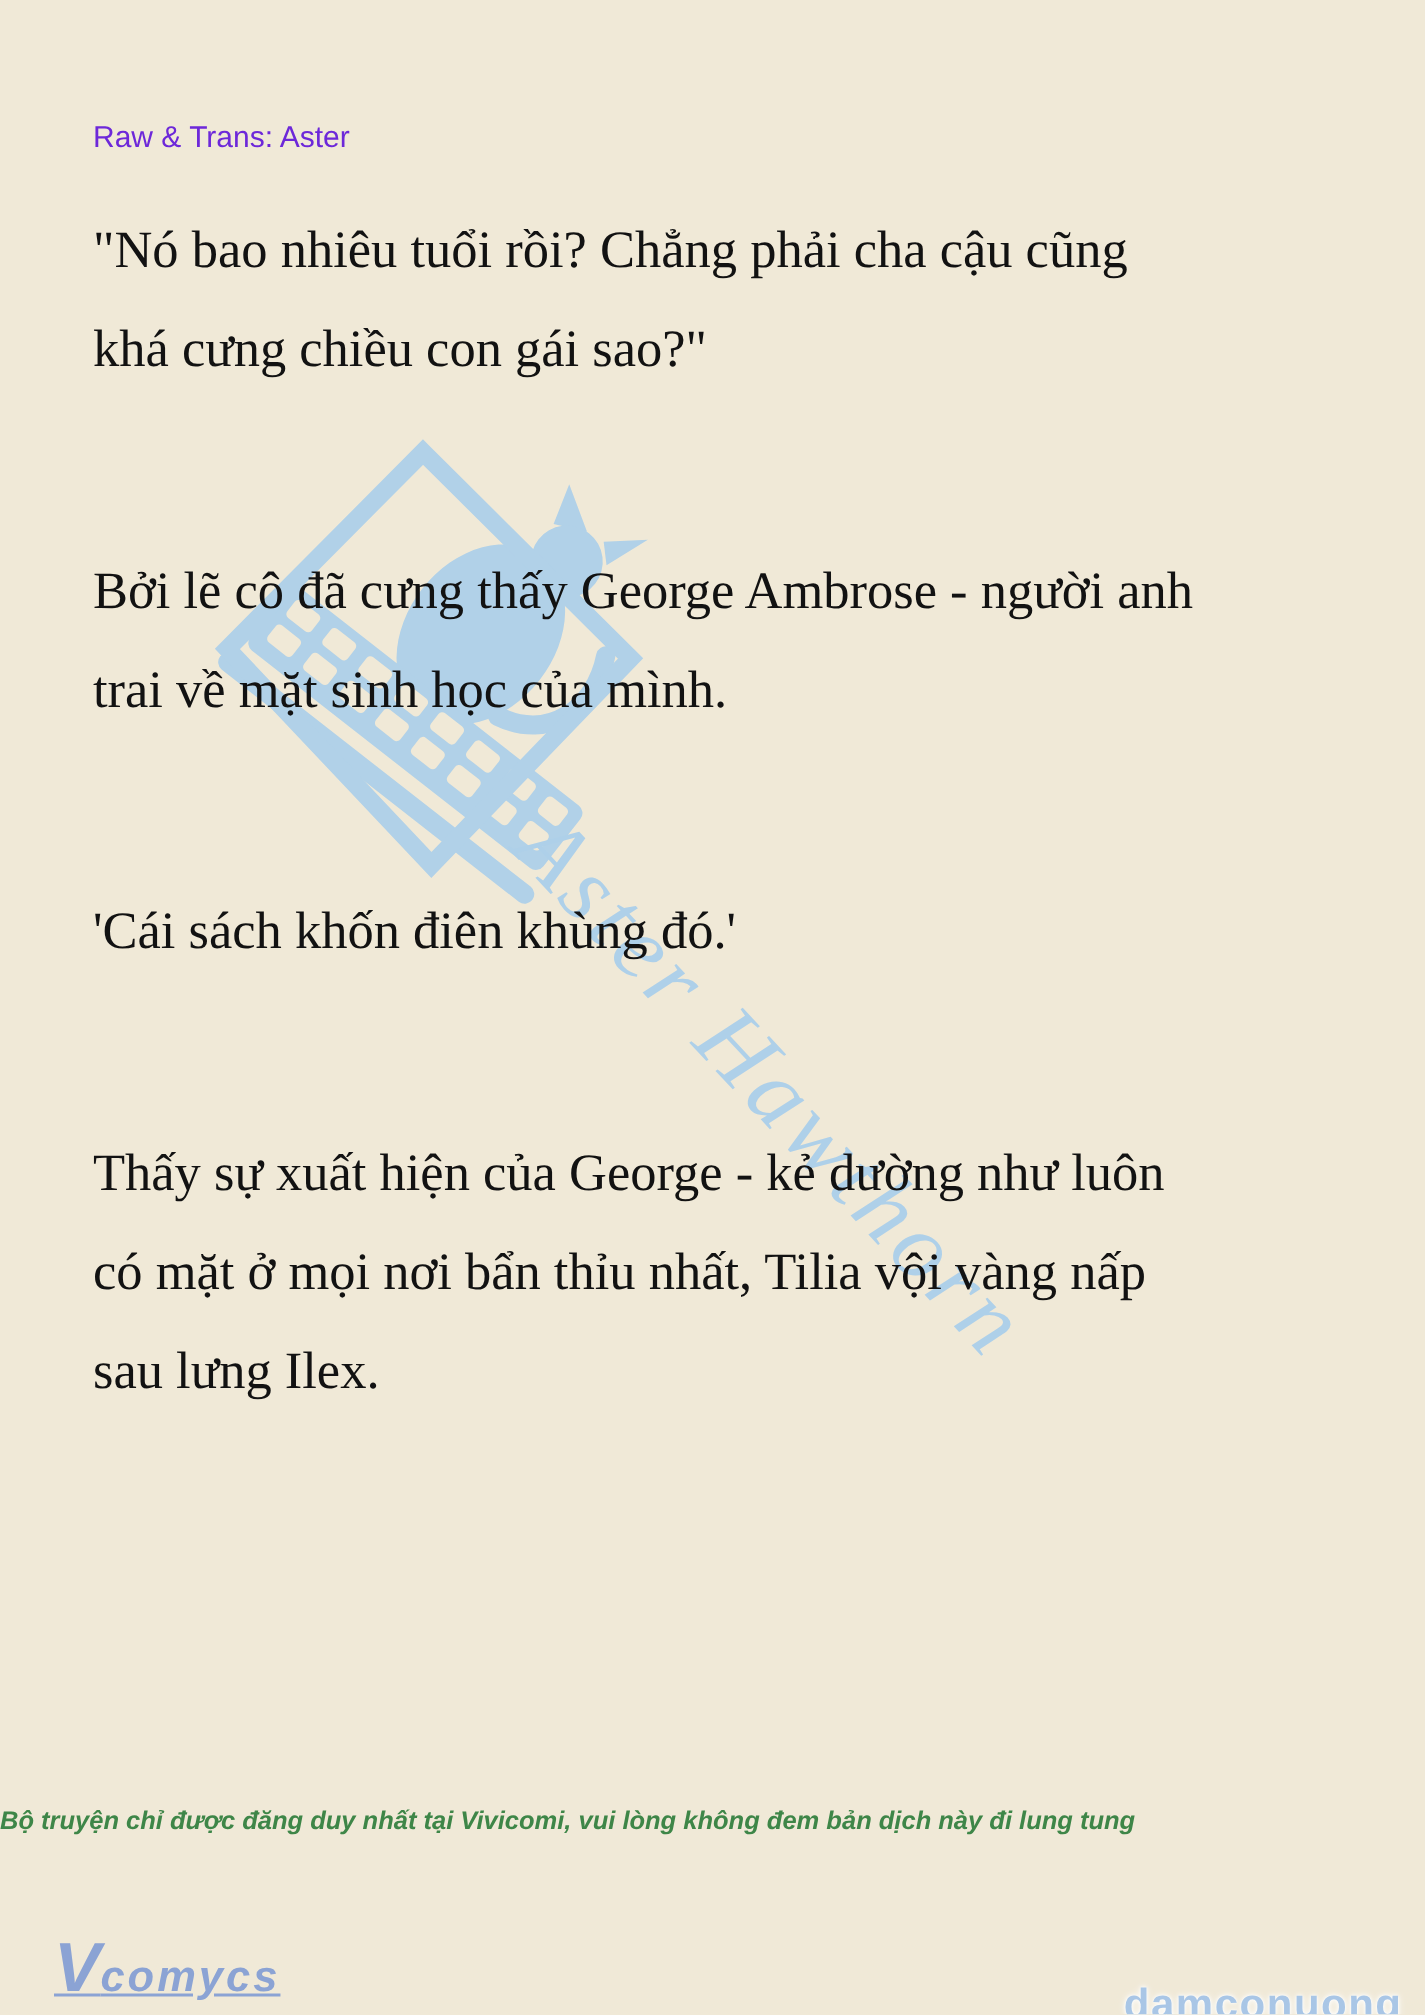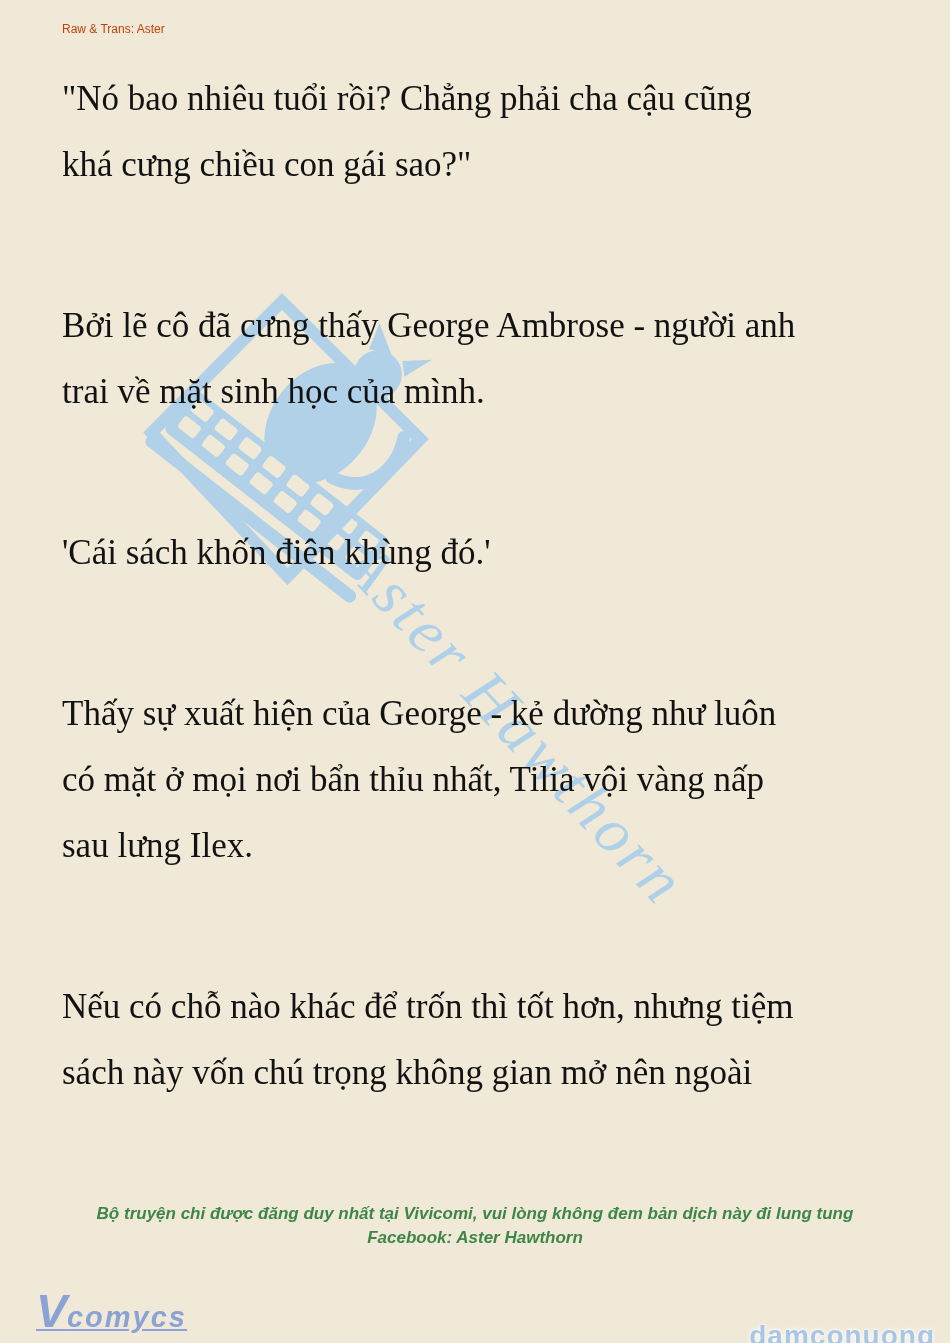--- a/index.html
+++ b/index.html
@@ -47,24 +47,24 @@
 
   
   .content {
     position: absolute;
     inset: 0;
     z-index: 2;
     padding: 0 62px 0 62px;
     box-sizing: border-box;
   }
   .credit {
-    padding-top: 22px;
+    padding-top: 81px;
     font-family: "Liberation Sans", sans-serif;
-    font-size: 12px;
-    color: #c2410c;
+    font-size: 20px;
+    color: #6d28d9;
   }
   .para {
     font-family: "Liberation Serif", serif;
     font-size: 35px;
     line-height: 66px;
     color: #121212;
     white-space: pre-line;
     margin: 0 0 95px 0;
     max-width: 826px;
   }
@@ -72,21 +72,21 @@
     margin-top: 30px;
   }
 
   
   .footer-notice {
     position: absolute;
     left: 0;
     right: 0;
     top: 1202px;
     z-index: 2;
-    text-align: center;
+    text-align: left;
     font-family: "Liberation Sans", sans-serif;
     font-weight: bold;
     font-style: italic;
     font-size: 17px;
     line-height: 24px;
     color: #3e8648;
   }
   .vcomycs {
     position: absolute;
     left: 36px;
@@ -167,25 +167,22 @@
   <div class="content">
     <div class="credit">Raw &amp; Trans: Aster</div>
     <p class="para first">"Nó bao nhiêu tuổi rồi? Chẳng phải cha cậu cũng
 khá cưng chiều con gái sao?"</p>
     <p class="para">Bởi lẽ cô đã cưng thấy George Ambrose - người anh
 trai về mặt sinh học của mình.</p>
     <p class="para">'Cái sách khốn điên khùng đó.'</p>
     <p class="para">Thấy sự xuất hiện của George - kẻ dường như luôn
 có mặt ở mọi nơi bẩn thỉu nhất, Tilia vội vàng nấp
 sau lưng Ilex.</p>
-    <p class="para">Nếu có chỗ nào khác để trốn thì tốt hơn, nhưng tiệm
-sách này vốn chú trọng không gian mở nên ngoài</p>
   </div>
 
   <div class="footer-notice">
     <div>Bộ truyện chỉ được đăng duy nhất tại Vivicomi, vui lòng không đem bản dịch này đi lung tung</div>
-    <div>Facebook: Aster Hawthorn</div>
   </div>
 
   <div class="vcomycs">Vcomycs</div>
   <div class="damconuong">damconuong</div>
 
 </div>
 
 </body></html>

